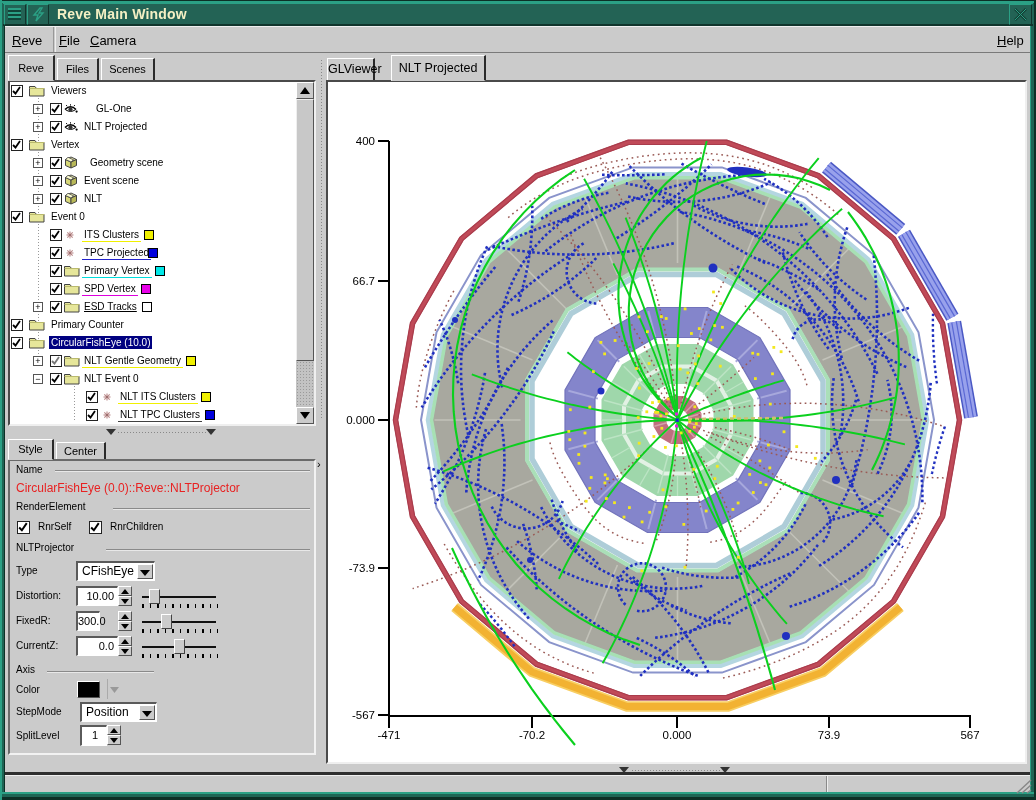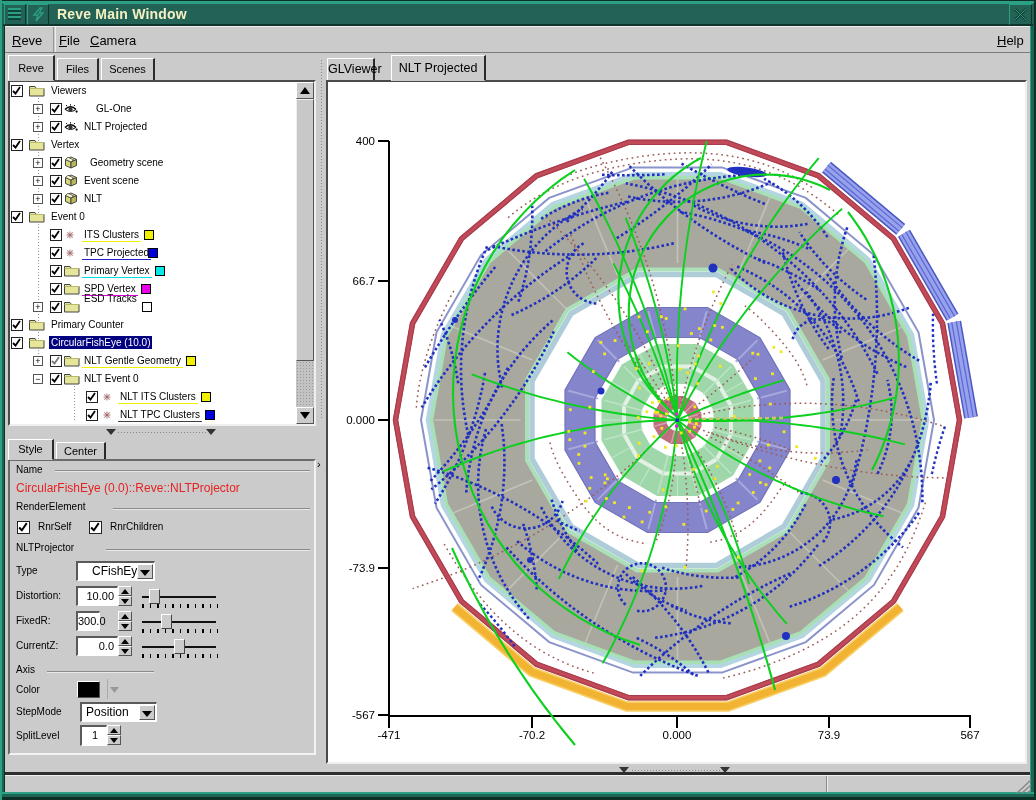--- a/index.html
+++ b/index.html
@@ -224,21 +224,21 @@
 <div class="sq ab" style="left:141px;top:284px;background:#e800e8;border:1px solid #000"></div>
 <div class="pm ab" style="left:33px;top:302px">+</div>
 <div class="cb ab" style="left:50px;top:301px">
     <svg width="11" height="11" viewBox="0 0 11 11">
       <use href="#i-check"></use>
     </svg>
   </div>
 <svg class="ab" style="left:64px;top:300px" width="16" height="13">
     <use href="#i-folder"></use>
   </svg>
-<div class="trow ab" style="left:82px;top:292px;">ESD Tracks</div>
+<div class="trow ab" style="left:82px;top:300px;text-decoration:underline;">ESD Tracks</div>
 <div class="sq ab" style="left:142px;top:302px;background:#ffffff;border:1px solid #000"></div>
 <div class="cb ab" style="left:11px;top:319px">
     <svg width="11" height="11" viewBox="0 0 11 11">
       <use href="#i-check"></use>
     </svg>
   </div>
 <svg class="ab" style="left:29px;top:318px" width="16" height="13">
     <use href="#i-folder"></use>
   </svg>
 <div class="trow ab" style="left:49px;top:318px;">Primary Counter</div>
@@ -330,21 +330,21 @@
 <div class="ab lbl" style="left:38px;top:521px">RnrSelf</div>
 <div class="cb ab" style="left:89px;top:521px;width:13px;height:13px">
     <svg width="13" height="13" viewBox="0 0 12 12">
       <use href="#i-check"></use>
     </svg>
   </div>
 <div class="ab lbl" style="left:110px;top:521px">RnrChildren</div>
 <div class="ab lbl" style="left:16px;top:542px">NLTProjector</div>
 <div class="ab sep" style="left:106px;top:549px;width:204px"></div>
 <div class="ab lbl" style="left:16px;top:565px">Type</div>
-<div class="combo" style="left:76px;top:561px;width:79px;height:20px;line-height:16px;padding-left:4px;text-align:center">CFishEye<span class="btn"></span></div>
+<div class="combo" style="left:76px;top:561px;width:79px;height:20px;line-height:16px;padding-left:4px;text-align:left">CFishEye<span class="btn"></span></div>
 <div class="ab lbl" style="left:16px;top:590px">Distortion:</div>
 <div class="entry" style="left:76px;top:586px;width:42px;height:20px;line-height:16px;padding-right:3px">10.00</div>
 <div class="spin ab" style="left:118px;top:586px">
     <div class="up"></div>
     <div class="dn"></div>
   </div>
 <div class="slider-line ab" style="left:142px;top:596px;width:74px"></div>
 <div class="thumb ab" style="left:149px;top:589px"></div>
 <div class="ticks ab" style="left:142px;top:604px;width:76px"></div>
 <div class="ab lbl" style="left:16px;top:615px">FixedR:</div>

